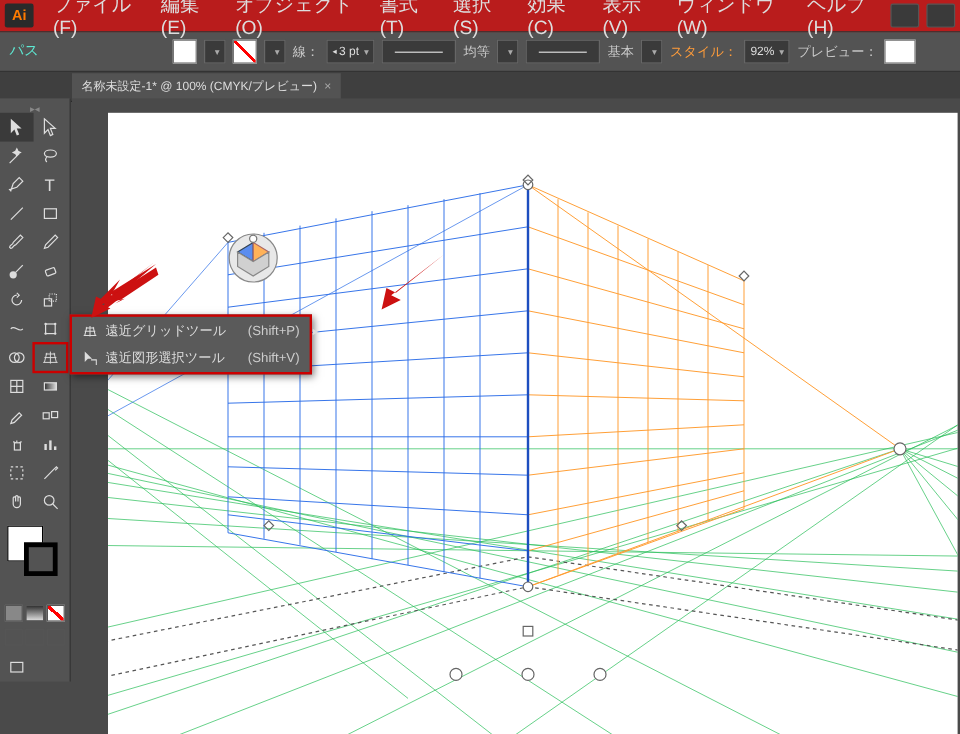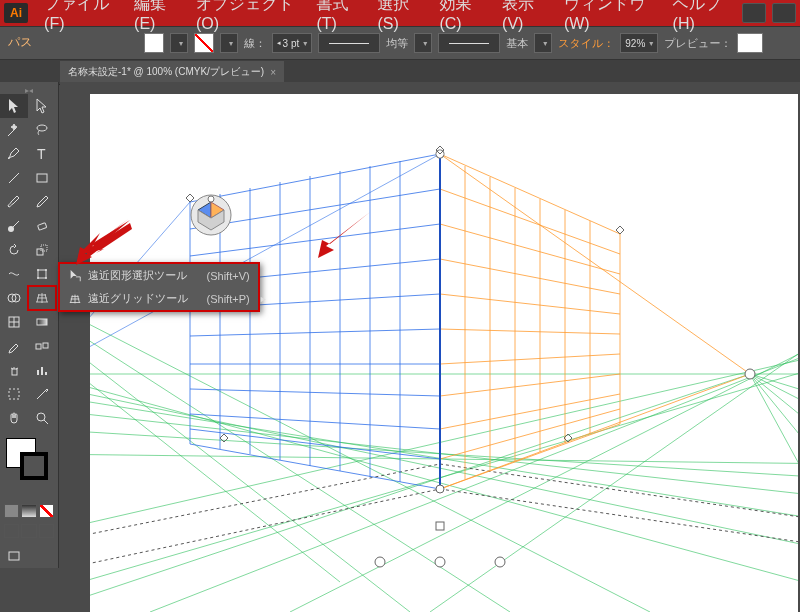--- a/index.html
+++ b/index.html
@@ -14,21 +14,21 @@
 .swatch.white{background:#fff}
 .swatch.none{background:#fff;position:relative}
 .swatch.none::after{content:"";position:absolute;left:0;top:0;right:0;bottom:0;background:linear-gradient(to top right,transparent 45%,red 45%,red 55%,transparent 55%)}
 .field{background:#3a3a3a;border:1px solid #666;height:18px;display:flex;align-items:center;padding:0 4px;font-size:10px}
 .field .arrow{margin-left:4px;font-size:8px;color:#aaa}
 .stroke-sample{width:60px;height:18px;background:#3a3a3a;border:1px solid #666;position:relative;display:flex;align-items:center;justify-content:center}
 .stroke-sample::before{content:"";width:40px;height:1px;background:#ddd}
 .tabbar{background:#3f3f3f;height:24px;display:flex;align-items:center;padding-left:60px;border-bottom:1px solid #2a2a2a}
 .tab{background:#535353;padding:4px 8px;font-size:10px;display:flex;align-items:center;gap:6px}
 .tab .close{font-size:10px;color:#aaa;cursor:pointer}
-.path-label{position:absolute;left:8px;top:34px;font-size:12px;color:#fdba74}
+.path-label{position:absolute;left:8px;top:34px;font-size:12px;color:#5eead4}
 .main{position:absolute;left:60px;top:82px;right:0;bottom:0;background:#4a4a4a}
 .canvas{position:absolute;left:30px;top:12px;width:708px;height:518px;background:#fff}
 .toolbox{position:absolute;left:0;top:82px;width:58px;background:#535353;border-right:1px solid #333;padding-top:4px}
 .tool-grip{height:8px;display:flex;justify-content:center;align-items:center;color:#888;font-size:8px}
 .tool-row{display:flex}
 .tool{width:28px;height:24px;display:flex;align-items:center;justify-content:center;cursor:pointer;position:relative}
 .tool.selected{background:#3a3a3a}
 .tool-hl{outline:2px solid #c00;outline-offset:-1px}
 .tool svg{width:16px;height:16px}
 .fillstroke{margin-top:6px;position:relative;height:50px}
@@ -434,33 +434,33 @@
       <path d="M21 8 L34 16 L21 24 Z" fill="#ffb259" stroke="#a66"></path>
       <path d="M8 16 L21 24 L34 16 L34 28 L21 36 L8 28 Z" fill="#d0d0d0" stroke="#888"></path>
       <circle cx="21" cy="5" r="3" fill="#fff" stroke="#777"></circle>
     </svg>
   </div>
 </div>
 
 <div class="flyout">
   <div class="flyout-item">
     <svg width="14" height="14" viewBox="0 0 16 16">
+        <path d="M2 12h12M3 8h10M4 5h8M8 3v10M5 4l-2 8M11 4l2 8" stroke="#ddd" fill="none"></path>
+      </svg>
+    <span>遠近グリッドツール</span>
+    <span class="shortcut">(Shift+P)</span>
+    <span class="tri">▸</span>
+  </div>
+  <div class="flyout-item">
+    <svg width="14" height="14" viewBox="0 0 16 16">
         <path d="M3 1l0 10 3-3 4 0z" fill="#ddd"></path>
         <path d="M9 9h5v5" stroke="#ddd" fill="none"></path>
       </svg>
     <span>遠近図形選択ツール</span>
     <span class="shortcut">(Shift+V)</span>
-  </div>
-  <div class="flyout-item">
-    <svg width="14" height="14" viewBox="0 0 16 16">
-        <path d="M2 12h12M3 8h10M4 5h8M8 3v10M5 4l-2 8M11 4l2 8" stroke="#ddd" fill="none"></path>
-      </svg>
-    <span>遠近グリッドツール</span>
-    <span class="shortcut">(Shift+P)</span>
-    <span class="tri">▸</span>
   </div>
 </div>
 
 <svg class="red-arrow" style="left:70px;top:215px" width="70" height="50">
   <path d="M60 5 L20 30 L28 35 L15 45 L20 28 L27 33 Z" fill="#c11"></path>
   <path d="M60 8 L22 32 L30 18 L8 40 L34 34 L26 38 L62 14 Z" fill="#c11"></path>
   <polygon points="58,4 14,38 22,42 6,50 10,32 18,36" fill="#c11"></polygon>
 </svg>
 <svg class="red-arrow" style="left:312px;top:208px" width="70" height="55">
   <polygon points="58,4 14,38 22,42 6,50 10,32 18,36" fill="#c11"></polygon>

